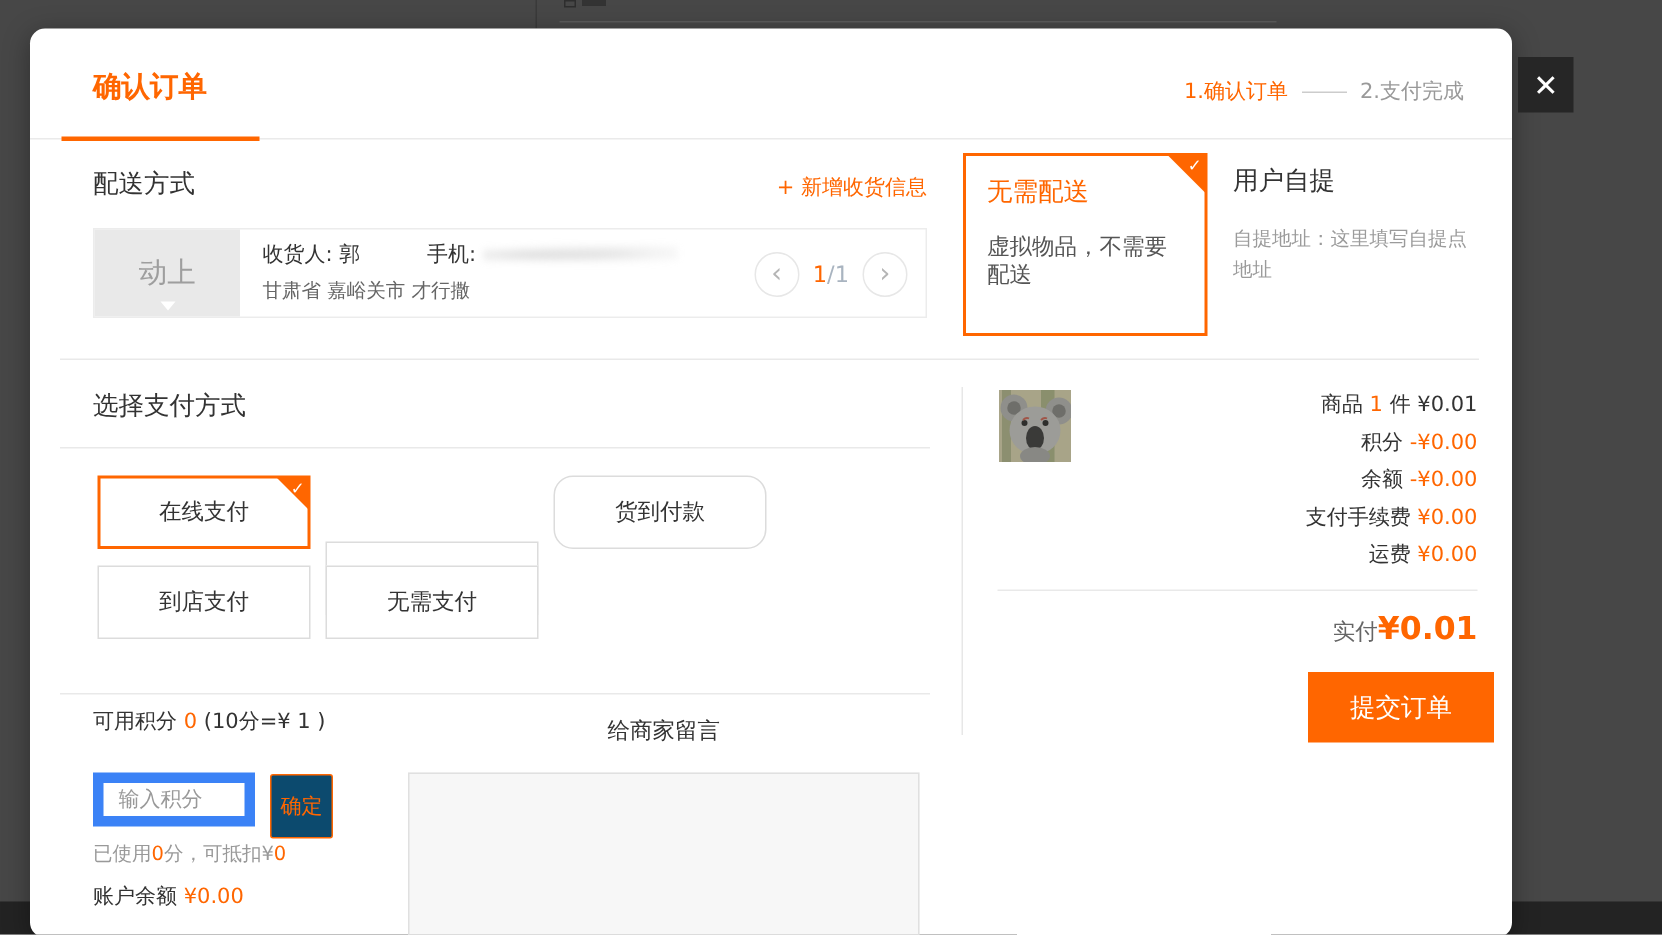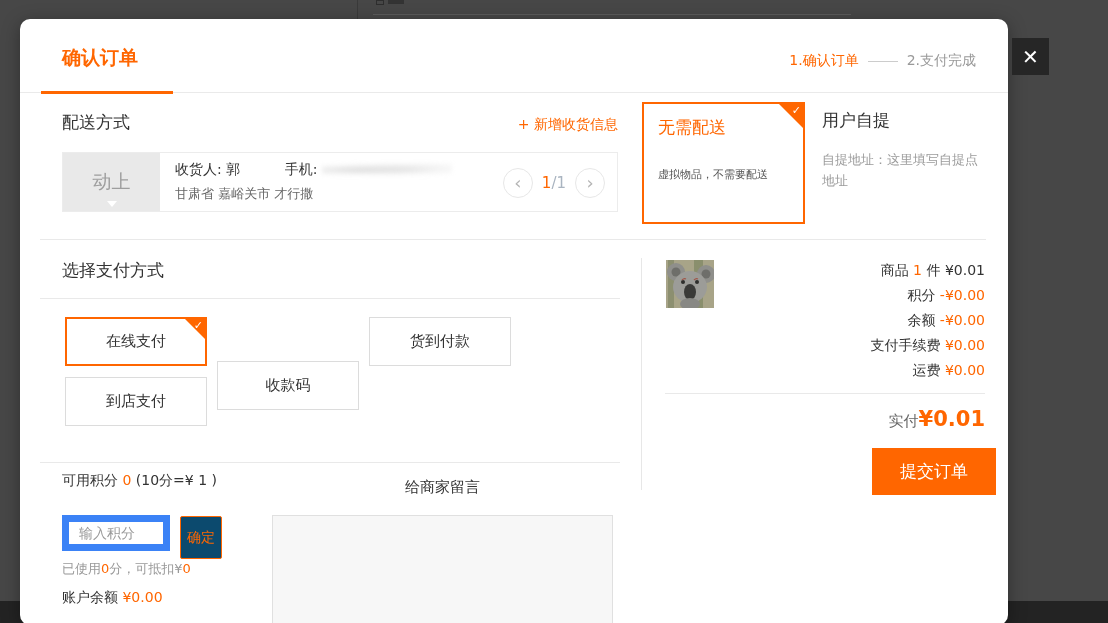--- a/index.html
+++ b/index.html
@@ -76,21 +76,21 @@
   .pg-label { font-size:15px; }
   .pg-cur { color:#ff6600; }
   .pg-rest { color:#a9b4c0; }
 
   
   .ship-card {
     position:absolute; left:622px; top:83px; width:163px; height:122px;
     border:2px solid #ff6600; background:#fff; padding:12px 14px; cursor:pointer;
   }
   .ship-card .c-title { font-size:17px; color:#ff6600; }
-  .ship-card .c-desc  { font-size:11px; color:#555; margin-top:28px; }
+  .ship-card .c-desc  { font-size:15px; color:#555; margin-top:16px; }
   .ship-alt { position:absolute; left:802px; top:90px; width:168px; cursor:pointer; }
   .ship-alt .c-title { font-size:17px; color:#333; }
   .ship-alt .c-desc  { font-size:13px; color:#9b9b9b; margin-top:17px; line-height:21px; }
 
   .corner { position:absolute; top:-1px; right:-1px; width:0; height:0;
             border-top:26px solid #ff6600; border-left:26px solid transparent; }
   .corner-check { position:absolute; top:0; right:2px; color:#fff; font-size:11px; }
   .corner.sm { border-top-width:22px; border-left-width:22px; }
 
   .divider { position:absolute; height:1px; background:#e9e9e9; }
@@ -212,25 +212,28 @@
   <div class="divider div-pay"></div>
 
   <button class="pay-btn sel" style="left:45px; top:298px;">
     <span>在线支付</span>
     <span class="corner sm"></span>
     <span class="corner-check">✓</span>
   </button>
   <button class="pay-btn" style="left:197px; top:298px;margin-top:44px;">
     <span>收款码</span>
   </button>
-  <button class="pay-btn" style="left:349px; top:298px;">
+  <button class="pay-btn" style="left:349px; top:298px;border-radius:13px;">
     <span>货到付款</span>
   </button>
   <button class="pay-btn" style="left:45px; top:358px;">
     <span>到店支付</span>
+  </button>
+  <button class="pay-btn" style="left:197px; top:358px;">
+    <span>无需支付</span>
   </button>
 
   <div class="divider div-pts"></div>
 
   <div class="pts-line">
     <span>可用积分 </span><span class="orange">0</span><span> (10分=¥ 1 )</span>
   </div>
   <input class="pts-input" placeholder="输入积分" style="">
   <button class="pts-confirm">确定</button>
   <div class="pts-used">

